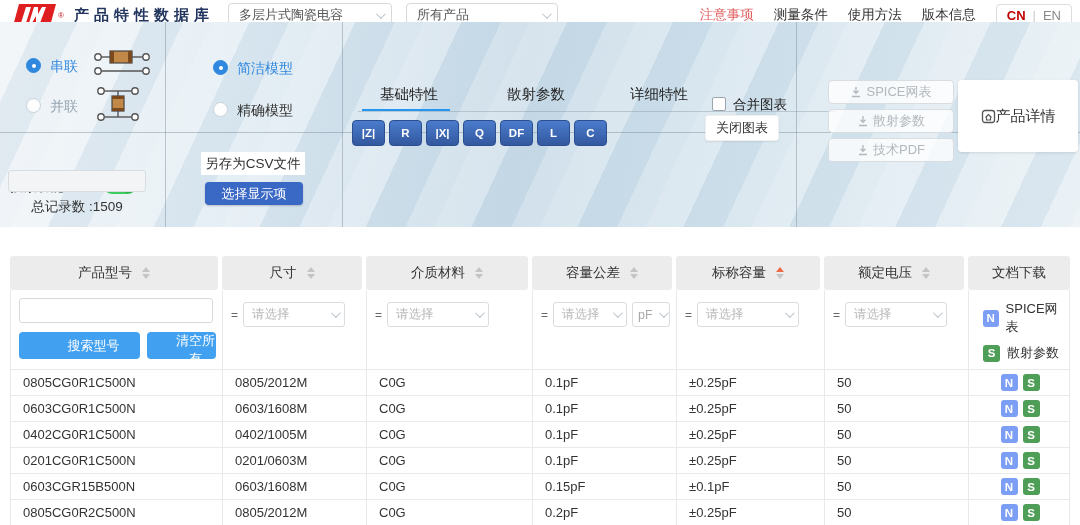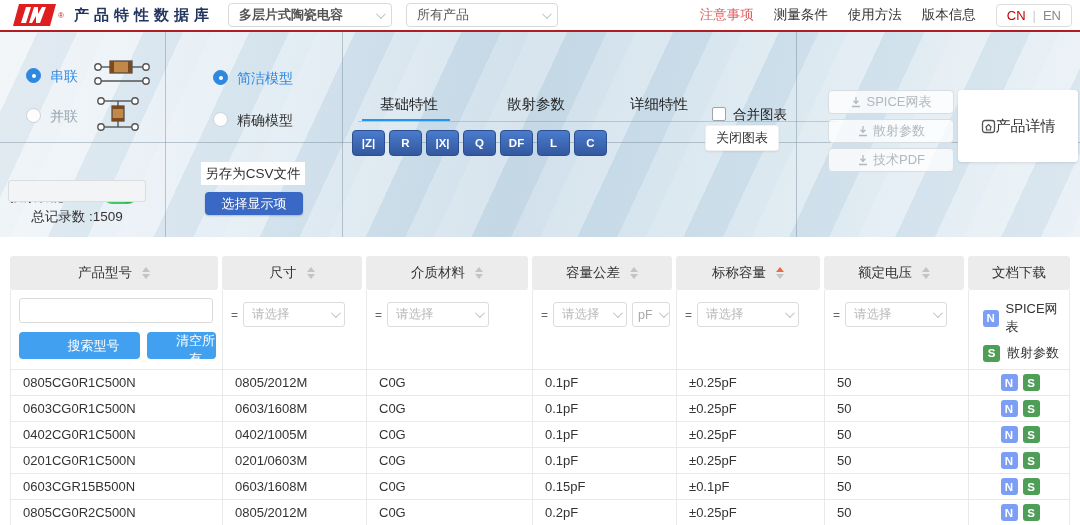--- a/index.html
+++ b/index.html
@@ -8,32 +8,32 @@
 
   
   .hdr { position:absolute; left:0; top:0; width:1080px; height:30px; background:#fff;
          display:flex; align-items:center; padding:0 8px 0 12px; }
   .hdr-line { position:absolute; left:0; top:30px; width:1080px; height:2px; background:#b01e24; }
   .title { color:#23365f; font-weight:bold; font-size:15px; letter-spacing:5px; margin:0 14px 0 10px; white-space:nowrap;font-family:Liberation Serif, serif; }
   .reg { color:#c01920; font-size:8px; vertical-align:top; }
   .hsel { height:24px; border:1px solid #d9d9d9; border-radius:4px; background:#fff; color:#555;
           font-size:13px; display:flex; align-items:center; justify-content:space-between;
           padding:0 8px 0 10px; margin-right:14px; cursor:pointer; }
-  .hsel.w1 { width:164px;font-weight:bold; } .hsel.w2 { width:152px; }
+  .hsel.w1 { width:164px; } .hsel.w2 { width:152px; }
   .caret { width:7px; height:7px; border-right:1.5px solid #b9c2c9; border-bottom:1.5px solid #b9c2c9;
            transform:rotate(45deg) translateY(-2px); flex:0 0 auto; margin-left:6px; }
   .nav { margin-left:auto; display:flex; align-items:center; gap:20px; font-size:13.5px; color:#333; }
   .nav-link { cursor:pointer; white-space:nowrap; }
   .nav-link.hot { color:#e06060; }
   .langbox { border:1px solid #ddd; border-radius:4px; padding:3px 10px; display:flex; gap:7px;
              font-size:13px; align-items:center; cursor:pointer; }
-  .lang-cn { color:#c00000; font-weight:normal; } .lang-sep { color:#ccc; } .lang-en { color:#888; }
+  .lang-cn { color:#c00000; font-weight:bold; } .lang-sep { color:#ccc; } .lang-en { color:#888; }
 
   
-  .tb { position:absolute; left:0; top:32px; width:1080px; height:205px;
+  .tb { position:absolute; left:0; top:22px; width:1080px; height:205px;
         background:
           repeating-linear-gradient(115deg, rgba(255,255,255,.22) 0 34px, rgba(150,185,210,.16) 34px 70px, rgba(255,255,255,.10) 70px 96px),
           linear-gradient(100deg,#f0f4f7 0%,#e3edf4 22%,#ccdde9 48%,#d8e6ef 72%,#e8f0f5 100%); }
   .vline { position:absolute; top:0; width:1px; height:205px; background:rgba(100,122,138,.38); }
   .hline { position:absolute; left:0; top:110px; width:1080px; height:1px; background:rgba(100,122,138,.38); }
 
   .radio { position:absolute; width:15px; height:15px; border-radius:50%; cursor:pointer; }
   .radio.on { background:#2f88e0; border:1px solid #2f88e0; }
   .radio.on::after { content:""; position:absolute; left:4.5px; top:4.5px; width:4px; height:4px;
                      border-radius:50%; background:#fff; }

